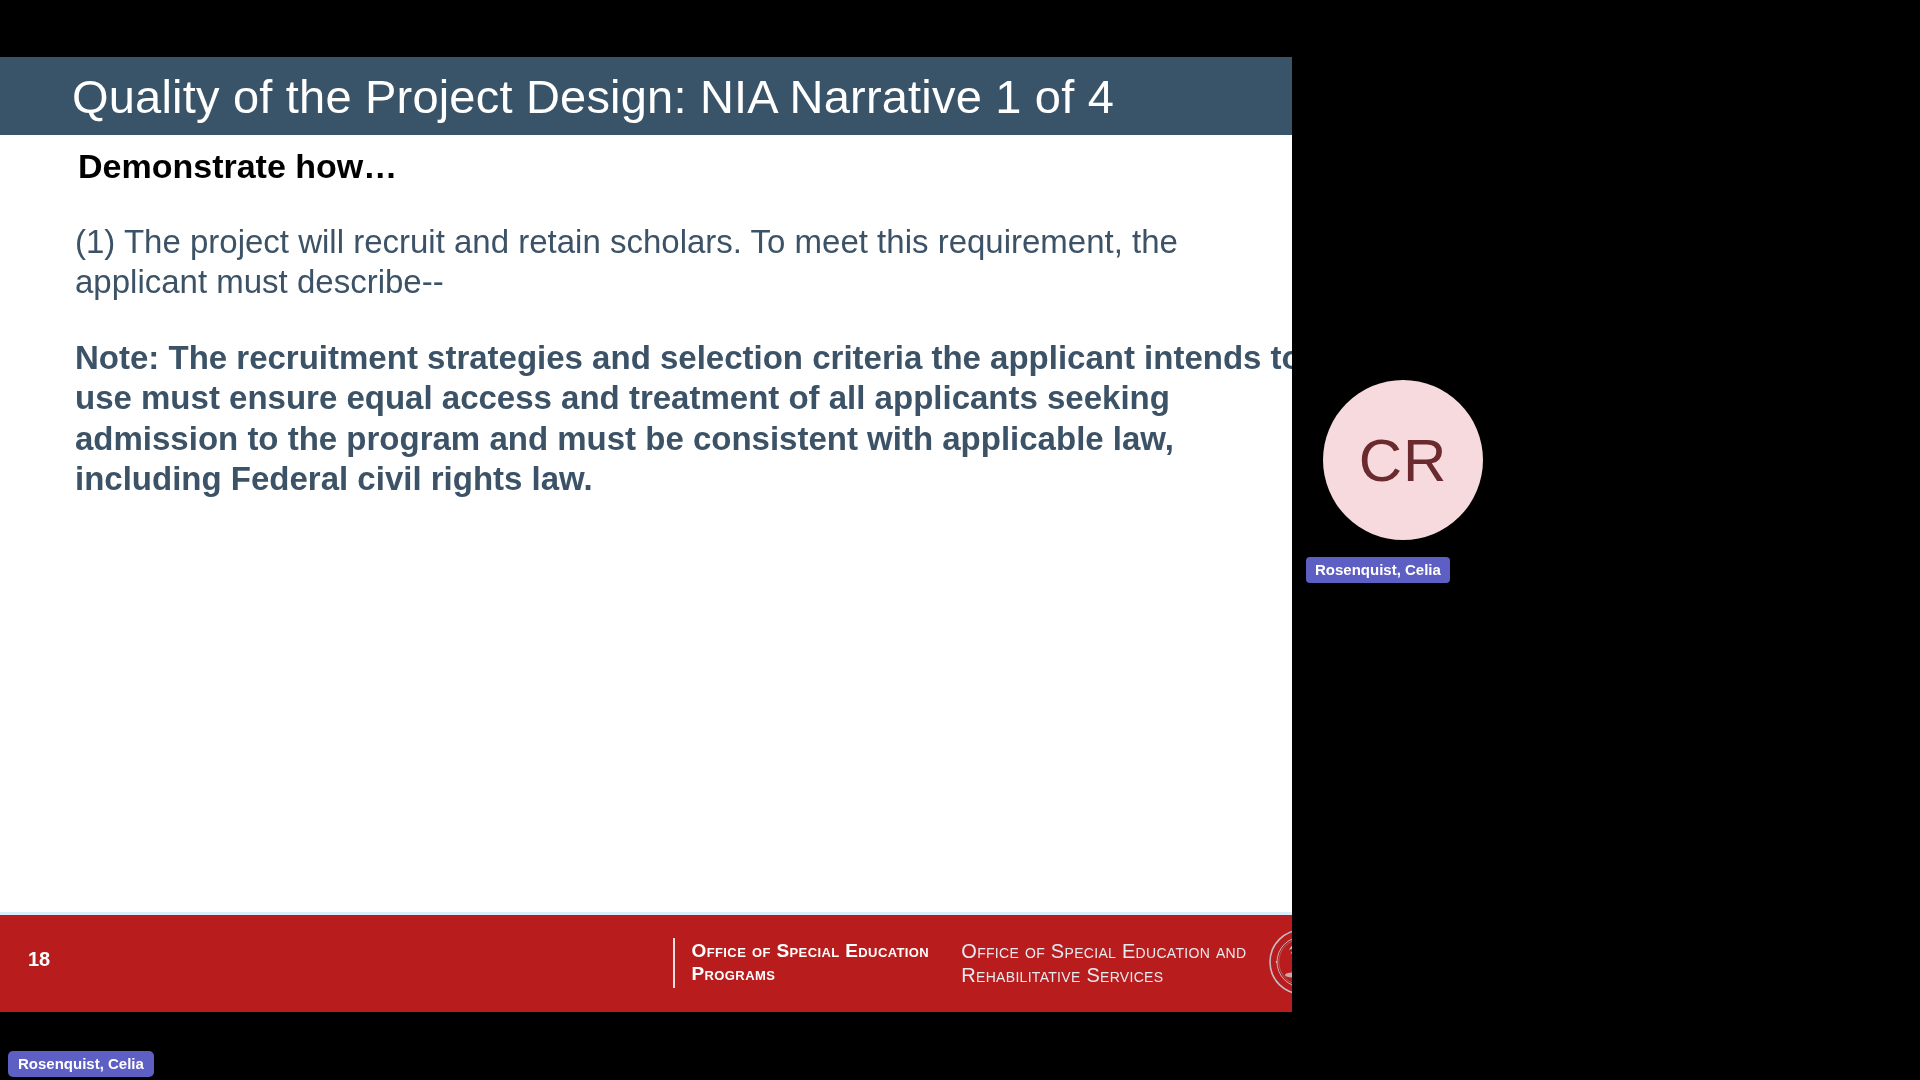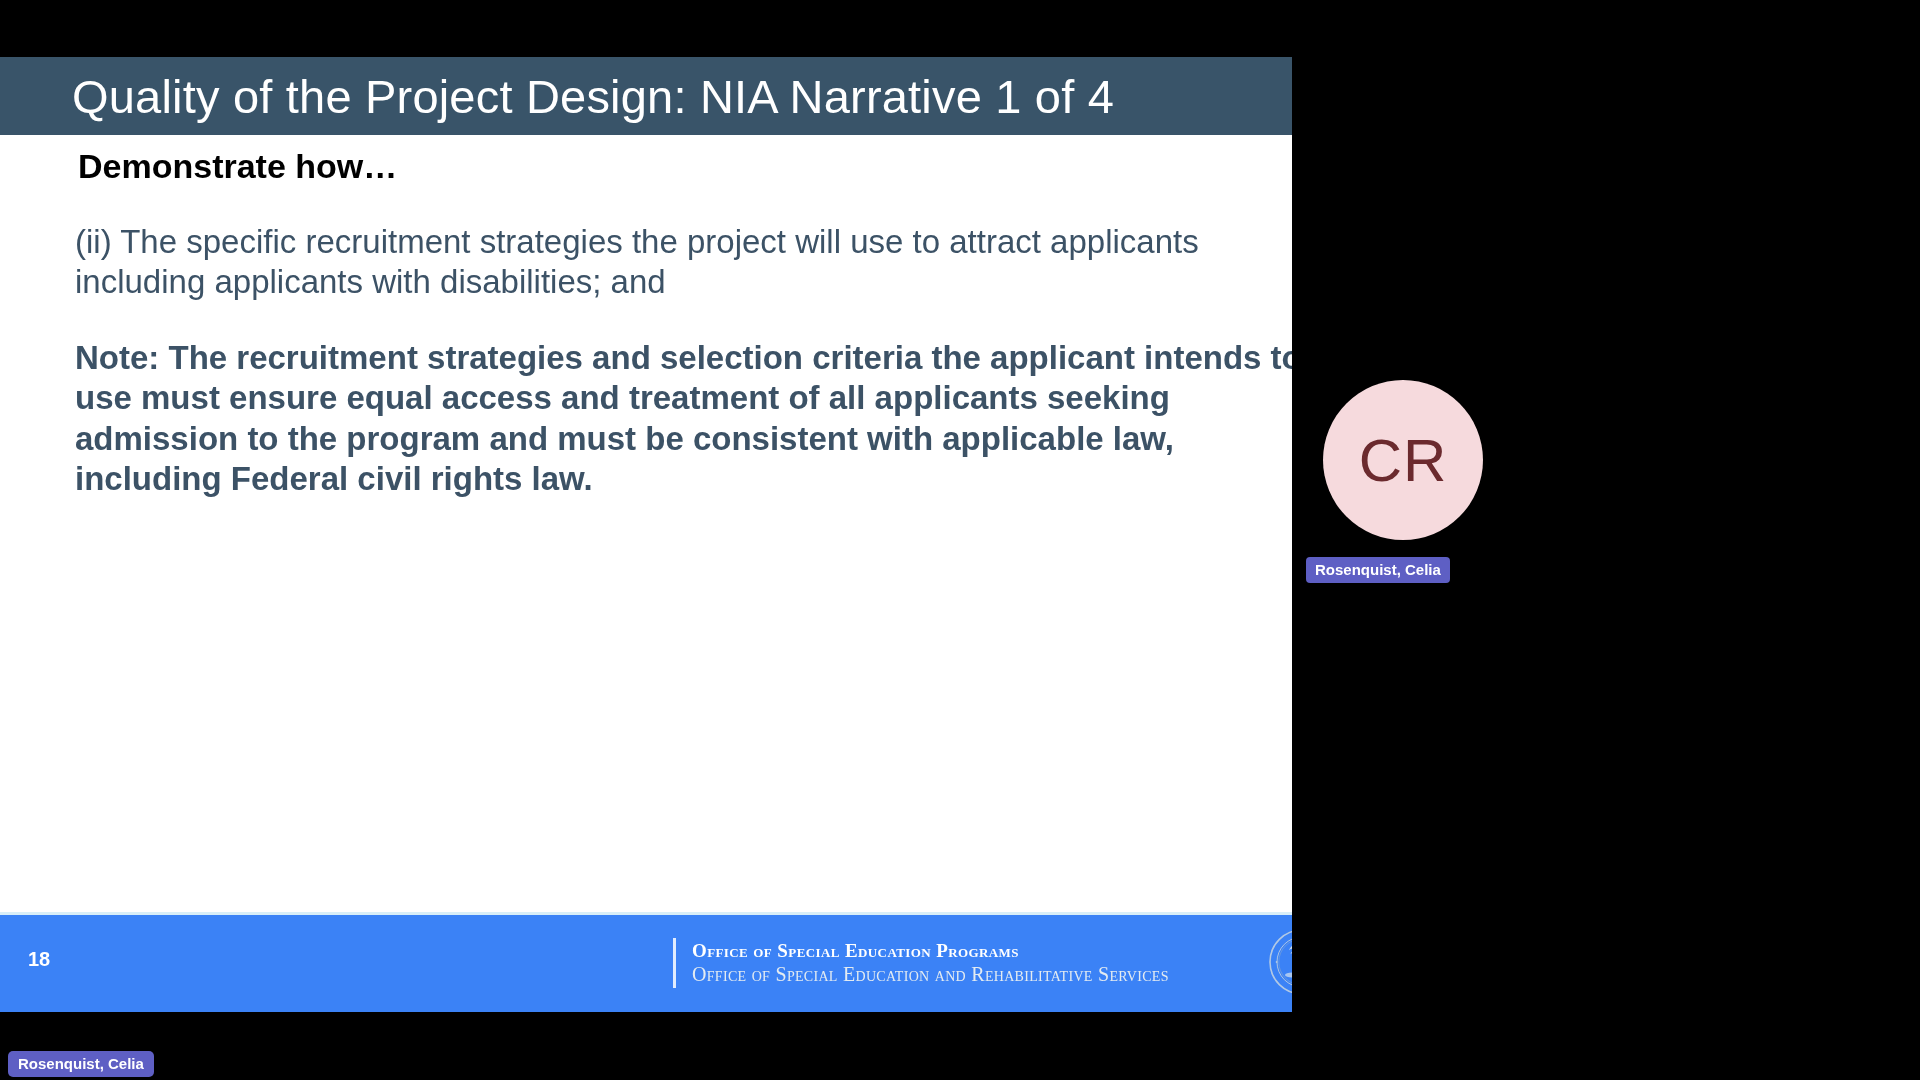--- a/index.html
+++ b/index.html
@@ -76,21 +76,21 @@
 
   .body-para.last { margin-bottom: 0; font-weight: bold; }
 
   
   #slide-footer {
     position: absolute;
     left: 0;
     bottom: 0;
     width: 1368px;
     height: 97px;
-    background: #3b82f6;
+    background: #b91c1c;
     border-top: 3px solid #D8EEF8;
   }
 
   #page-number {
     position: absolute;
     left: 28px;
     top: 33px;
     color: #ffffff;
     font-size: 20px;
     font-weight: bold;
@@ -117,24 +117,23 @@
   #osep-divider {
     width: 3px;
     height: 50px;
     background: #ffffff;
     margin: 0 16px 0 18px;
     opacity: 0.85;
   }
 
   #osep-text-block {
     display: flex;
-    flex-direction: column;
+    flex-direction: row;
     justify-content: flex-end;
     line-height: 1.22;
-    font-family: Liberation Serif, serif;
   }
 
   #osep-line1 {
     color: #ffffff;
     font-size: 19px;
     font-weight: bold;
     font-variant: small-caps;
     letter-spacing: 0.4px;
   }
 
@@ -218,23 +217,23 @@
 
   <div id="slide">
 
     <div id="slide-title-bar">
       <div id="slide-title">Quality of the Project Design: NIA Narrative 1 of 4</div>
     </div>
 
     <div id="slide-body">
       <div class="body-heading">Demonstrate how…</div>
 
-
-
-      <p class="body-para">(ii) The specific recruitment strategies the project will use to attract applicants including applicants with disabilities; and</p>
+      <p class="body-para">(1)  The project will recruit and retain scholars.  To meet this requirement, the applicant must describe--</p>
+
+
 
       <p class="body-para last">Note:  The recruitment strategies and selection criteria the applicant intends to use must ensure equal access and treatment of all applicants seeking admission to the program and must be consistent with applicable law, including Federal civil rights law.</p>
     </div>
 
     <div id="slide-footer">
 
       <div id="page-number">18</div>
 
       <div id="osep-logo">
         <div id="osep-divider"></div>

